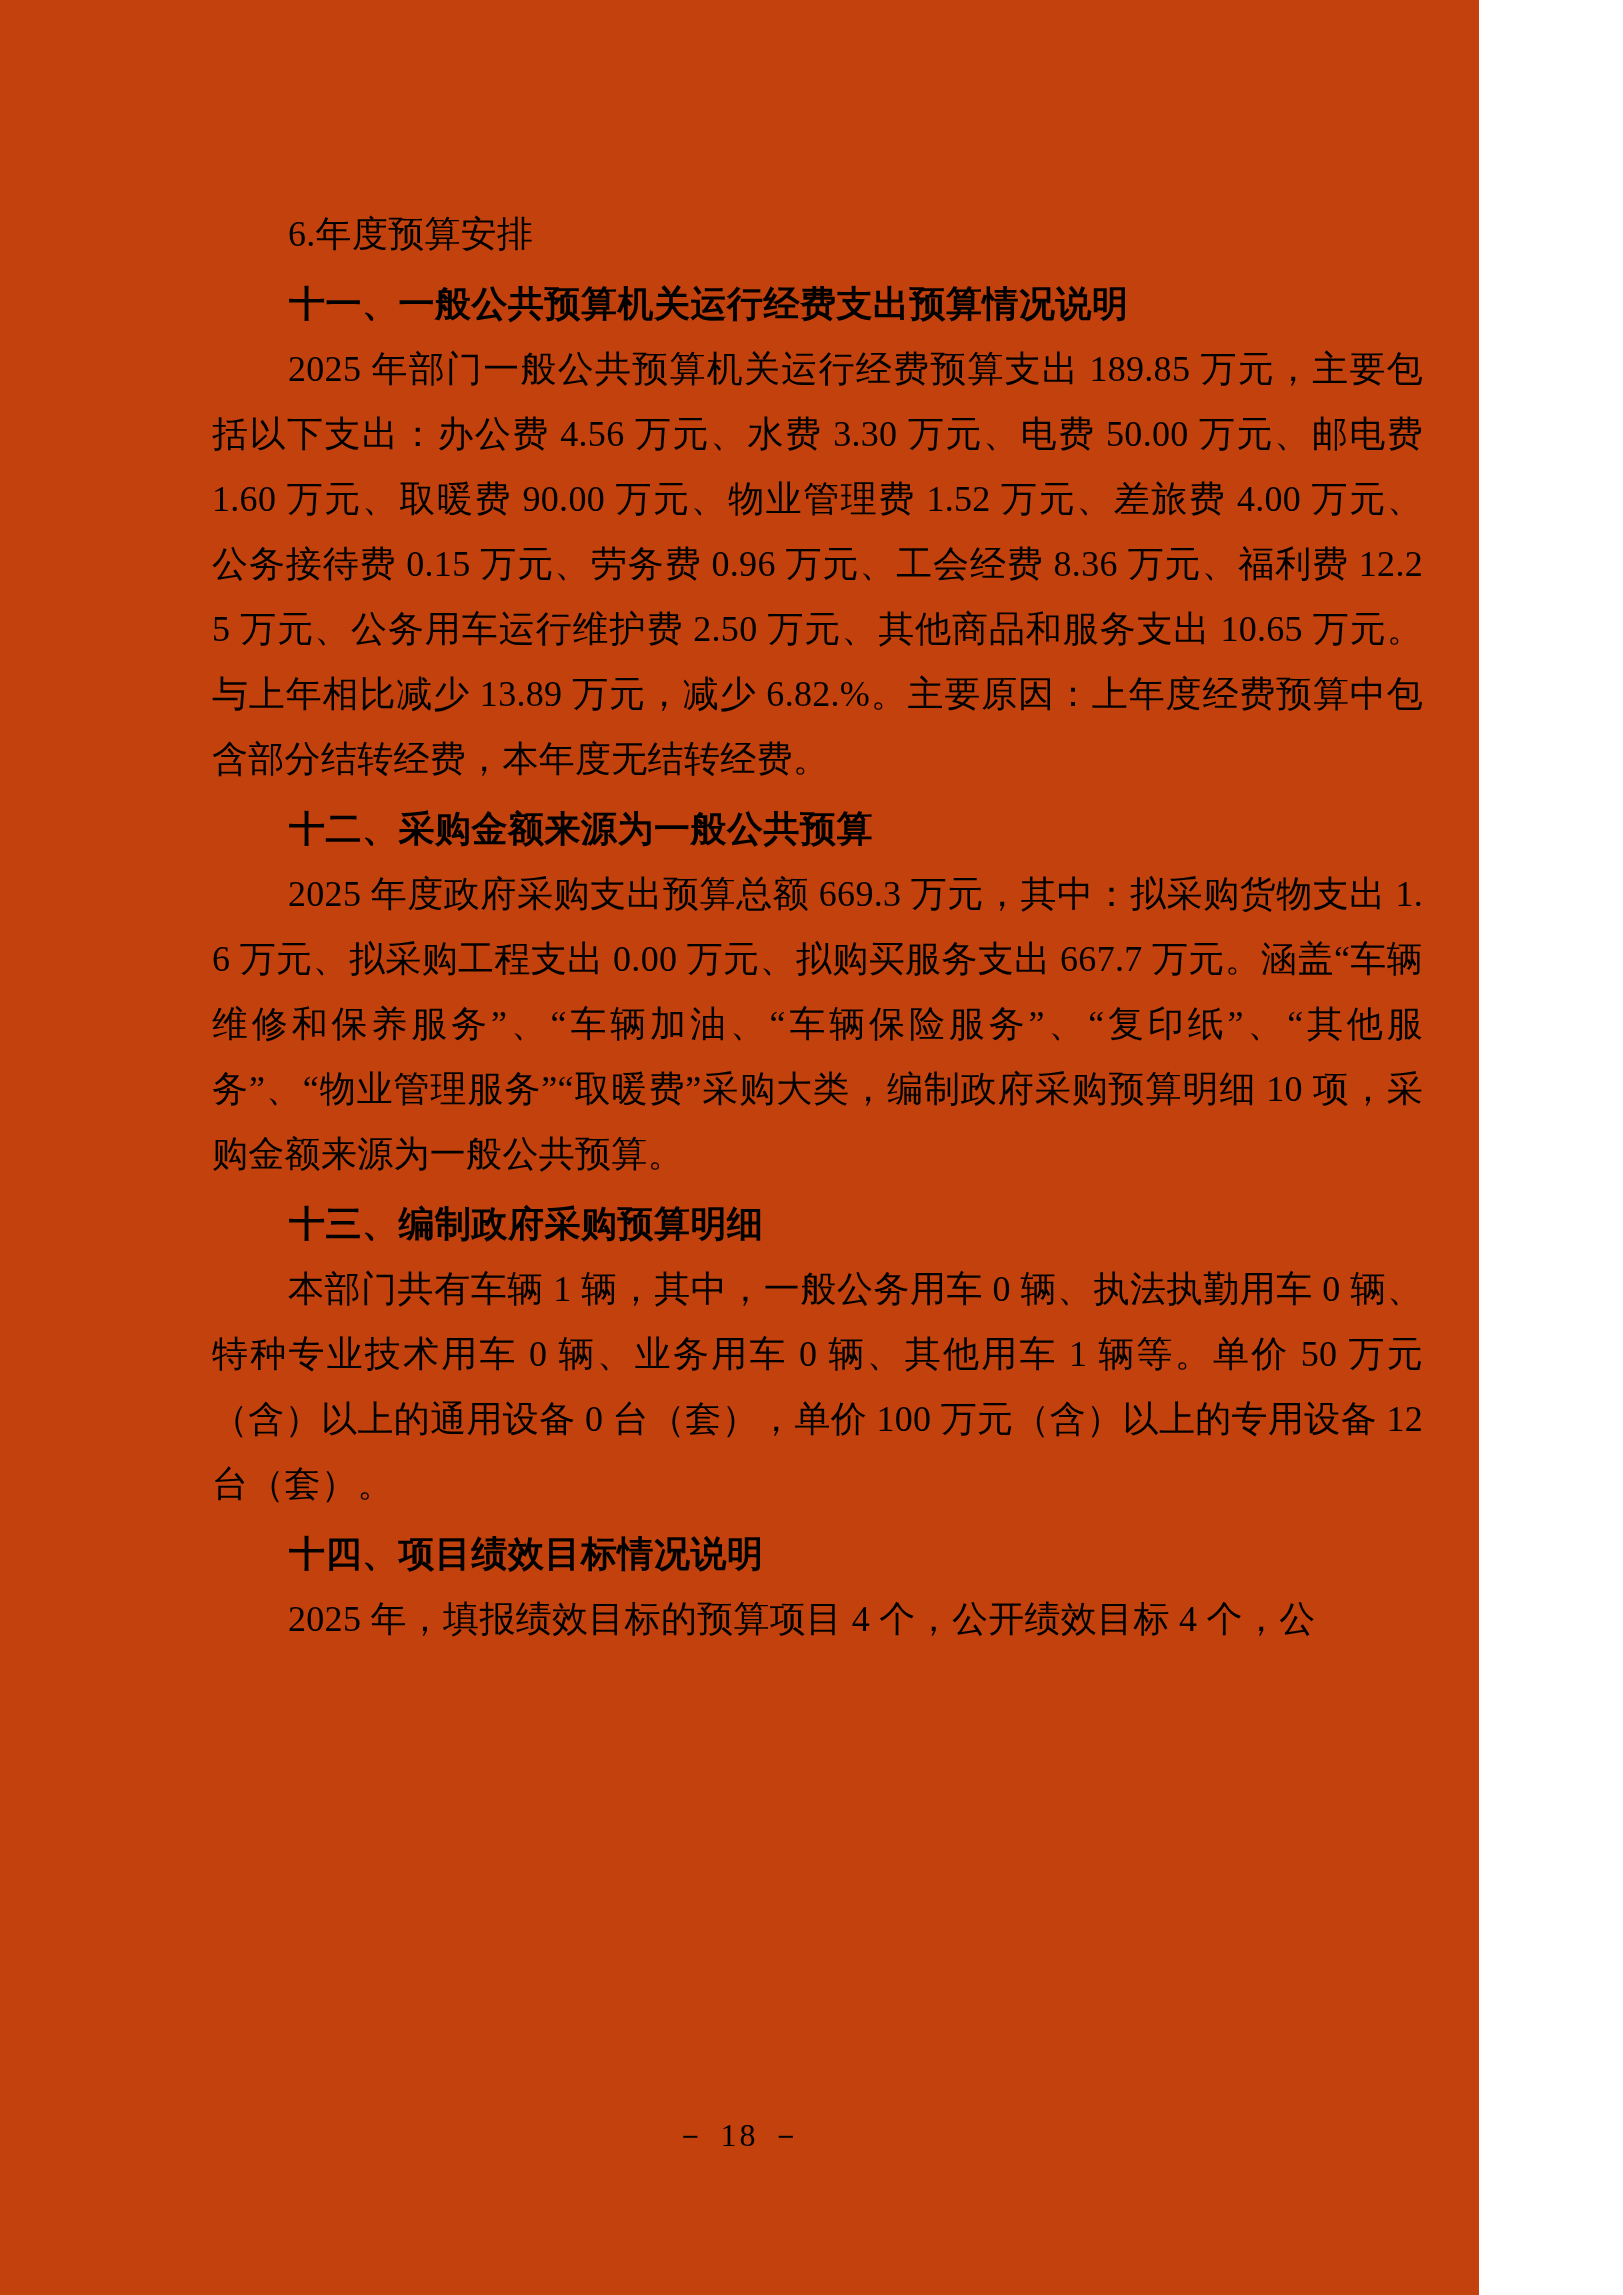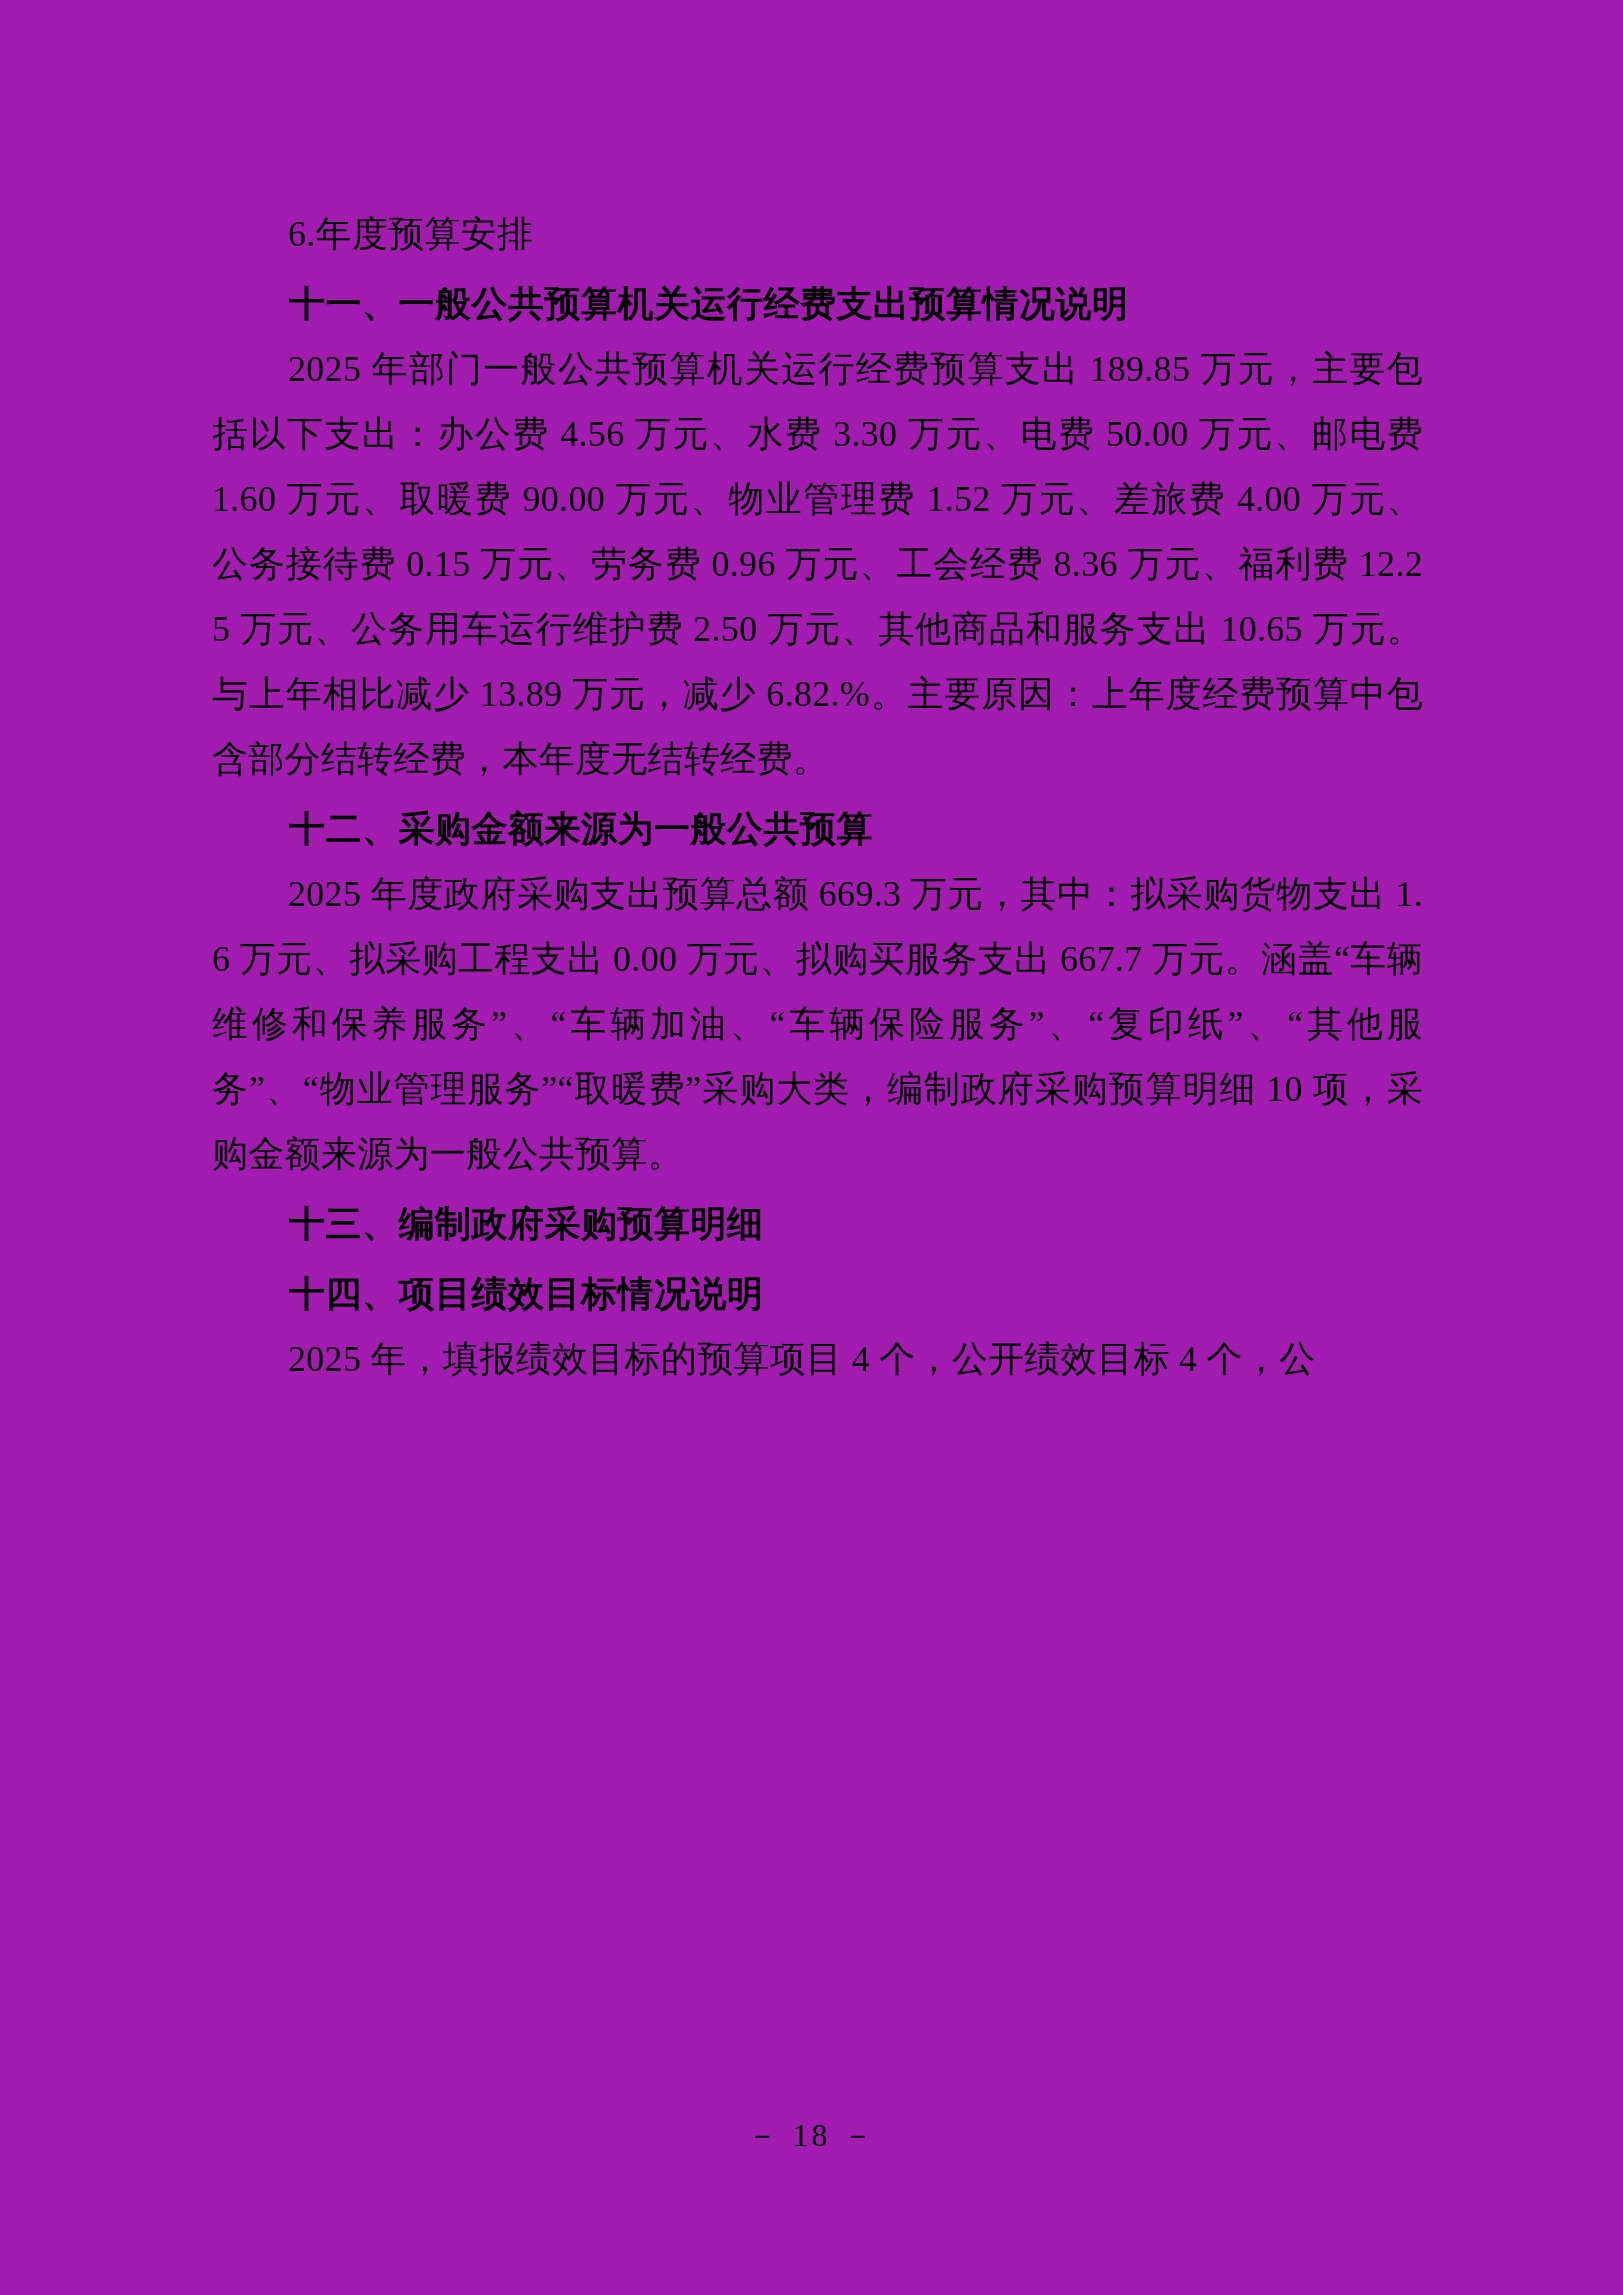--- a/index.html
+++ b/index.html
@@ -2,23 +2,23 @@
 <html style="font-size:8.2px"><head>
 <meta charset="utf-8">
 <style>
   html, body {
     margin: 0;
     padding: 0;
     background: #ffffff;
   }
   .page {
     position: relative;
-    width: 1623px;
+    width: 1479px;
     height: 2295px;
-    background: #a21caf;
+    background: #c2410c;
     box-sizing: border-box;
     overflow: hidden;
   }
   .content {
     position: absolute;
     left: 212px;
     top: 202px;
     width: 1211px;
   }
   
@@ -79,20 +79,21 @@
     <div class="gap-sm"></div>
 
     <h2 class="heading">十二、采购金额来源为一般公共预算</h2>
 
     <p class="para">2025 年度政府采购支出预算总额 669.3 万元，其中：拟采购货物支出 1.6 万元、拟采购工程支出  0.00 万元、拟购买服务支出 667.7 万元。涵盖“车辆维修和保养服务”、“车辆加油、“车辆保险服务”、“复印纸”、“其他服务”、“物业管理服务”“取暖费”采购大类，编制政府采购预算明细 10 项，采购金额来源为一般公共预算。</p>
 
     <div class="gap-sm"></div>
 
     <h2 class="heading">十三、编制政府采购预算明细</h2>
 
+    <p class="para">本部门共有车辆 1 辆，其中，一般公务用车 0 辆、执法执勤用车 0 辆、特种专业技术用车 0 辆、业务用车 0 辆、其他用车 1 辆等。单价 50 万元（含）以上的通用设备 0 台（套），单价 100 万元（含）以上的专用设备 12 台（套）。</p>
 
     <div class="gap-sm"></div>
 
     <h2 class="heading">十四、项目绩效目标情况说明</h2>
 
     <p class="para">2025 年，填报绩效目标的预算项目 4 个，公开绩效目标 4 个，公</p>
 
   </div>
 
   <div class="footer">－ 18 －</div>

